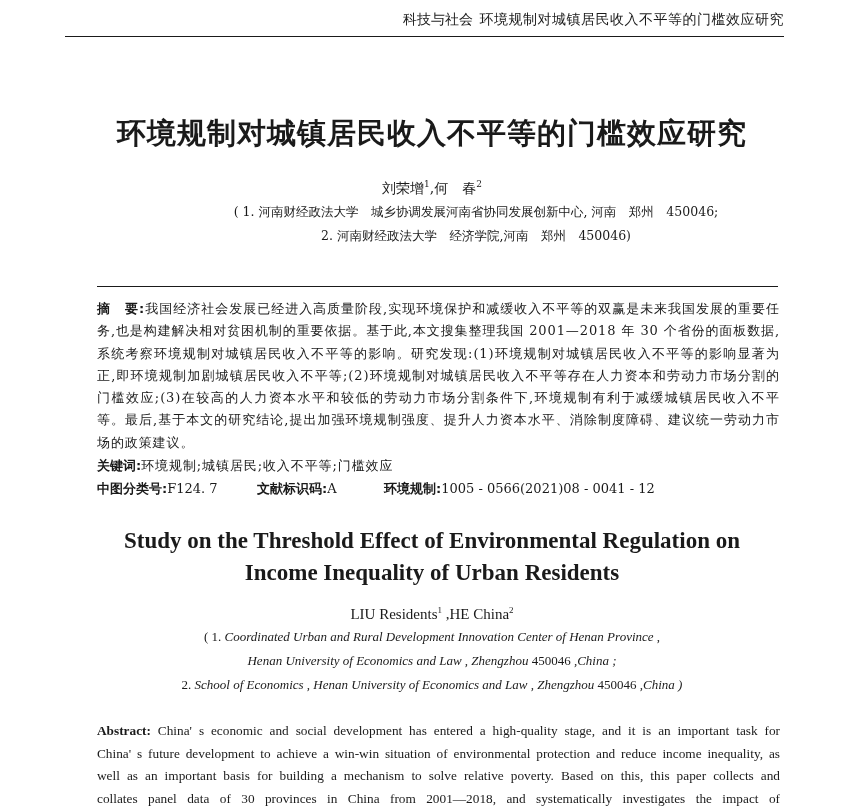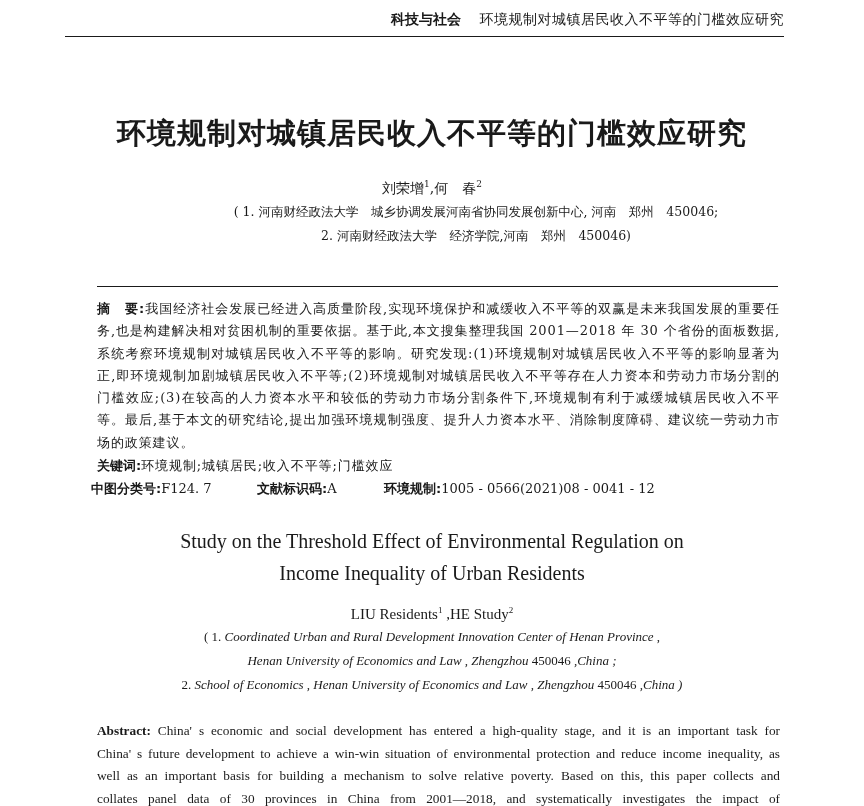--- a/index.html
+++ b/index.html
@@ -20,22 +20,22 @@
     .running-header {
       position: absolute;
       top: 9px;
       right: 80px;
       font-size: 14px;
       line-height: 20px;
       white-space: nowrap;
     }
     .running-header .section {
       font-family: "DejaVu Sans", "Liberation Sans", sans-serif;
-      font-weight: bold;
-      margin-right: 14px;
+      font-weight: normal;
+      margin-right: 2px;
     }
     .running-header .rh-title {
       font-family: "DejaVu Serif", serif;
       letter-spacing: 0.5px;
     }
     .header-rule {
       position: absolute;
       left: 65px;
       top: 36px;
       width: 719px;
@@ -118,33 +118,33 @@
       font-weight: bold;
       letter-spacing: 0;
     }
     .meta-row {
       position: absolute;
       top: 479px;
       font-size: 13px;
       line-height: 20px;
       white-space: nowrap;
     }
-    .meta-row.c1 { left: 91px; }
+    .meta-row.c1 { left: 97px; }
     .meta-row.c2 { left: 257px; }
     .meta-row.c3 { left: 384px; }
 
     
     .en-title {
       position: absolute;
       left: 0;
       width: 864px;
       text-align: center;
       font-family: "Liberation Serif", "DejaVu Serif", serif;
-      font-weight: normal;
-      font-size: 20px;
+      font-weight: bold;
+      font-size: 23px;
       line-height: 28px;
     }
     .en-title.l1 { top: 527px; }
     .en-title.l2 { top: 559px; }
     .en-authors {
       position: absolute;
       top: 600px;
       left: 0;
       width: 864px;
       text-align: center;
@@ -216,21 +216,21 @@
   <span class="lbl">文献标识码:</span><span>A</span>
 </div>
 <div class="meta-row c3">
   <span class="lbl">环境规制:</span><span>1005 - 0566(2021)08 - 0041 - 12</span>
 </div>
 
 <div class="en-title l1">Study on the Threshold Effect of Environmental Regulation on</div>
 <div class="en-title l2">Income Inequality of Urban Residents</div>
 
 <div class="en-authors">
-  <span>LIU Residents</span><sup>1</sup><span> ,</span><span>HE Study</span><sup>2</sup>
+  <span>LIU Residents</span><sup>1</sup><span> ,</span><span>HE China</span><sup>2</sup>
 </div>
 
 <div class="en-affil l1">
   <span class="up">( 1.  </span><span>Coordinated Urban and Rural Development Innovation Center of Henan Province</span><span class="up"> ,</span>
 </div>
 <div class="en-affil l2">
   <span>Henan University of Economics and Law ,  Zhengzhou </span><span class="up">450046</span><span> ,China ;</span>
 </div>
 <div class="en-affil l3">
   <span class="up">2.  </span><span>School of Economics ,  Henan University of Economics and Law ,  Zhengzhou </span><span class="up">450046</span><span> ,China )</span>

